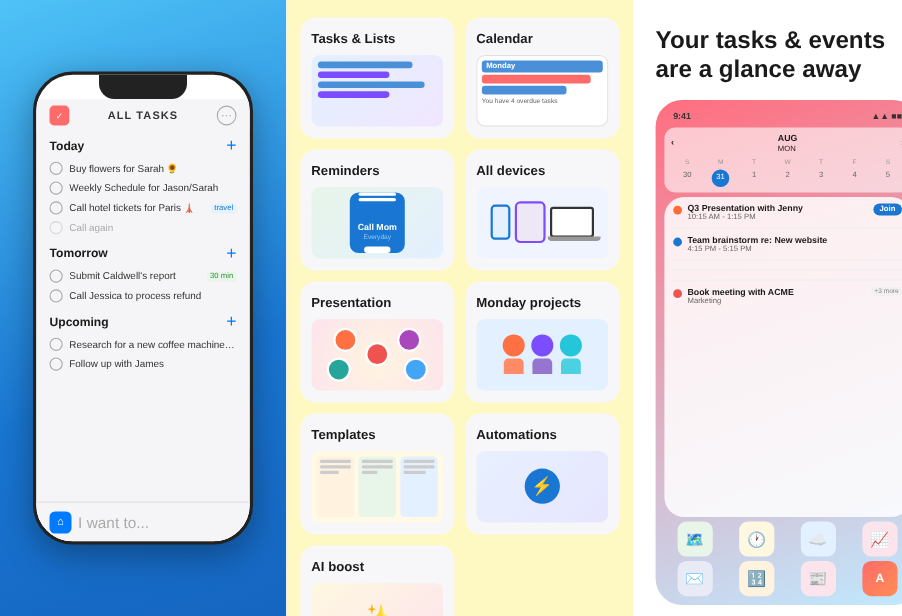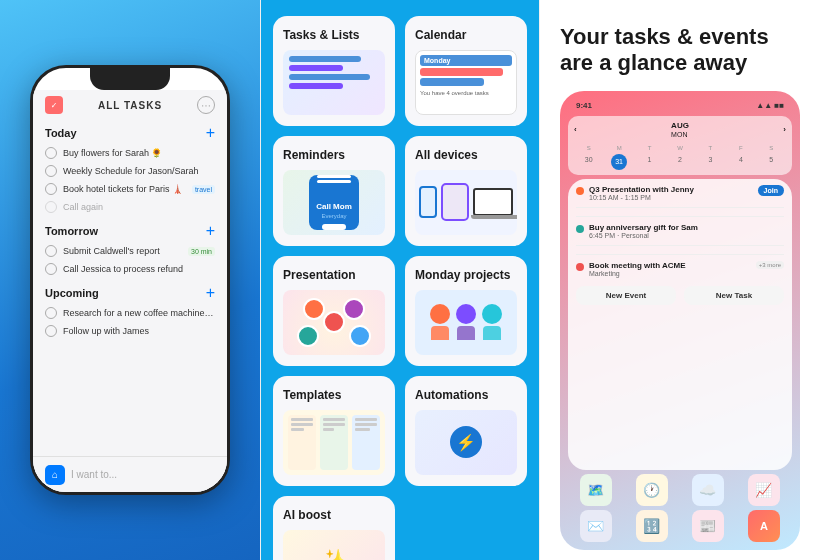--- a/index.html
+++ b/index.html
@@ -150,30 +150,30 @@
       height: 20px;
       background: #007aff;
       border-radius: 5px;
       display: flex;
       align-items: center;
       justify-content: center;
       color: white;
       font-size: 10px;
     }
     .bottom-input {
-      font-size: 10px;
+      font-size: 14px;
       color: #aaa;
       flex: 1;
     }
 
     
     .middle-panel {
-      width: 280px;
+      width: 316px;
       height: 560px;
-      background: #0ea5e9;
+      background: #fef9c3;
       flex-shrink: 0;
       overflow-y: auto;
       padding: 16px 12px;
       border-left: 1px solid #f0f0f0;
       border-right: 1px solid #f0f0f0;
     }
     .feature-grid {
       display: grid;
       grid-template-columns: 1fr 1fr;
       gap: 10px;
@@ -662,21 +662,21 @@
       <div class="task-item">
         <div class="task-circle"></div>
         <span class="task-text">Buy flowers for Sarah 🌻</span>
       </div>
       <div class="task-item">
         <div class="task-circle"></div>
         <span class="task-text">Weekly Schedule for Jason/Sarah</span>
       </div>
       <div class="task-item">
         <div class="task-circle"></div>
-        <span class="task-text">Book hotel tickets for Paris 🗼</span>
+        <span class="task-text">Call hotel tickets for Paris 🗼</span>
         <span class="task-tag blue">travel</span>
       </div>
       <div class="task-item task-dimmed">
         <div class="task-circle"></div>
         <span class="task-text">Call again</span>
       </div>
 
       <div class="section-label">
         <span>Tomorrow</span>
         <span class="add-btn">+</span>
@@ -882,46 +882,42 @@
       <div class="rp-event">
         <div class="rp-event-dot" style="background:#ff6b35;"></div>
         <div class="rp-event-info">
           <div class="rp-event-title">Q3 Presentation with Jenny</div>
           <div class="rp-event-time">10:15 AM - 1:15 PM</div>
         </div>
         <div class="rp-event-join">Join</div>
       </div>
       <div class="divider"></div>
 
+      <div class="rp-event">
+        <div class="rp-event-dot" style="background:#1976d2;"></div>
+        <div class="rp-event-info">
+          <div class="rp-event-title">Team brainstorm re: New website</div>
+          <div class="rp-event-time">4:15 PM - 5:15 PM</div>
+        </div>
+      </div>
       <div class="divider"></div>
 
-      <div class="rp-event">
-        <div class="rp-event-dot" style="background:#26a69a;"></div>
-        <div class="rp-event-info">
-          <div class="rp-event-title">Buy anniversary gift for Sam</div>
-          <div class="rp-event-time">6:45 PM · Personal</div>
-        </div>
-      </div>
       <div class="divider"></div>
 
       <div class="divider"></div>
 
       <div class="rp-event">
         <div class="rp-event-dot" style="background:#ef5350;"></div>
         <div class="rp-event-info">
           <div class="rp-event-title">Book meeting with ACME</div>
           <div class="rp-event-time">Marketing</div>
         </div>
         <span style="font-size:6px;color:#888;background:#f0f0f0;border-radius:4px;padding:1px 3px;">+3 more</span>
       </div>
 
-      <div class="rp-action-btns">
-        <div class="rp-action-btn">New Event</div>
-        <div class="rp-action-btn">New Task</div>
-      </div>
     </div>
 
     <div class="rp-homescreen">
       <div class="rp-app-row">
         <div class="rp-app-icon app-maps">🗺️</div>
         <div class="rp-app-icon app-clock">🕐</div>
         <div class="rp-app-icon app-weather">☁️</div>
         <div class="rp-app-icon app-stocks">📈</div>
       </div>
       <div class="rp-app-row">

